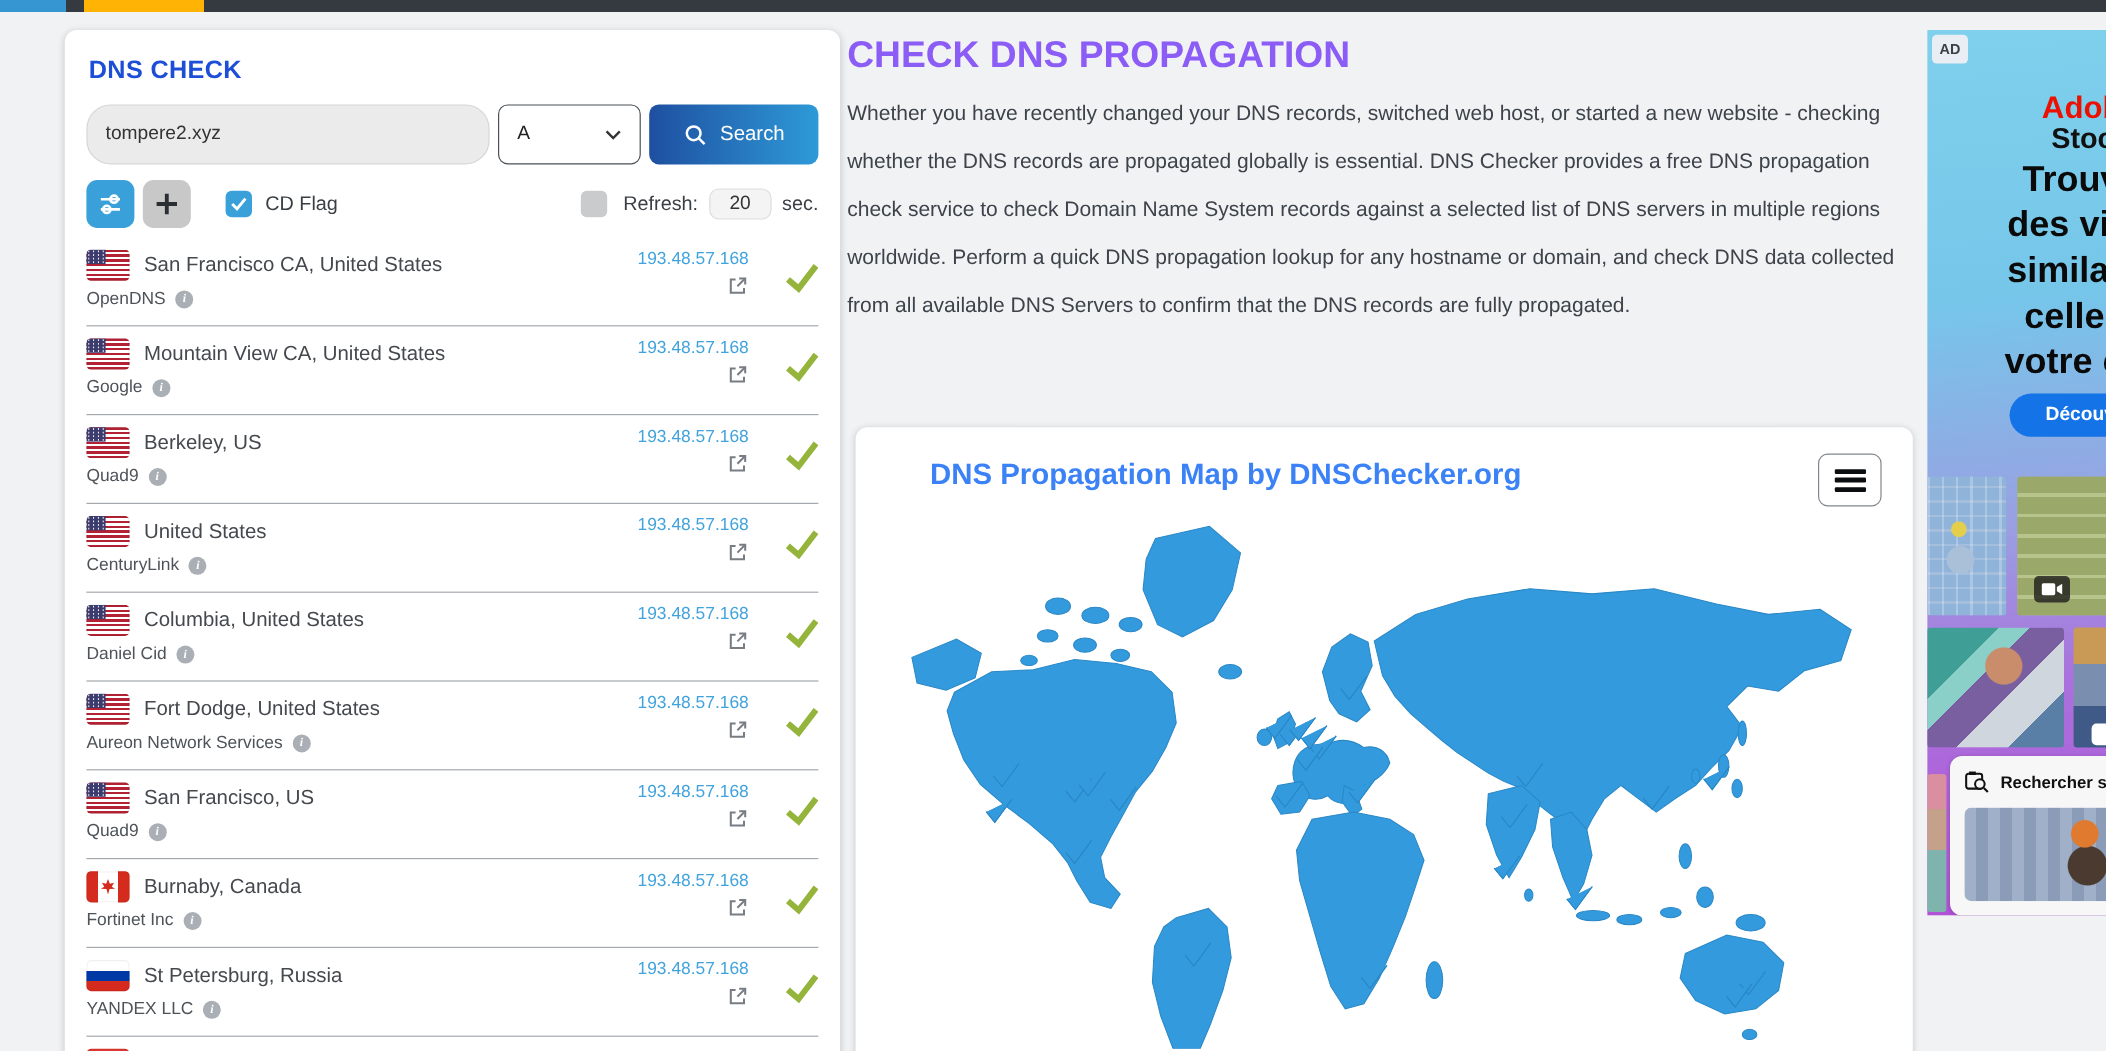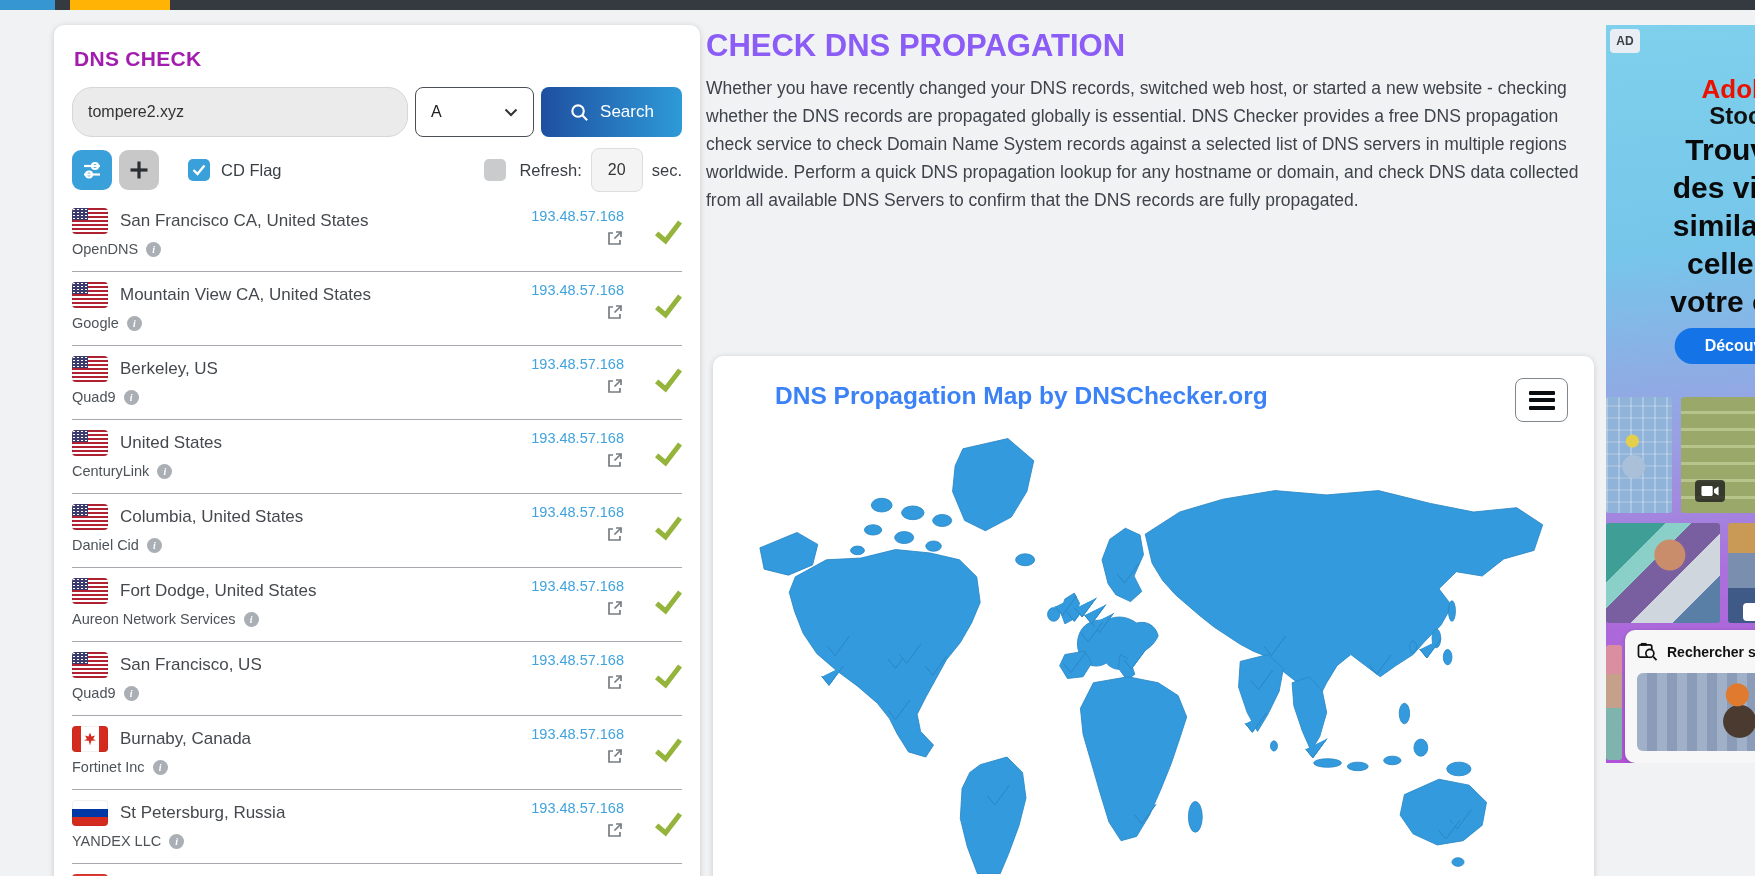--- a/index.html
+++ b/index.html
@@ -9,41 +9,41 @@
   
   .topbar{position:absolute;left:0;top:0;width:100%;height:10px;background:#343a40}
   .topbar .seg{position:absolute;top:0;height:100%}
   .seg-blue{left:0;width:55px;background:#3596d2}
   .seg-yellow{left:70px;width:100px;background:#ffb405}
 
   .card{background:#fff;border-radius:10px;box-shadow:0 1px 6px rgba(0,0,0,.16)}
 
   
   .dns-card{position:absolute;left:54px;top:25px;width:646px;height:990px;padding:20px 18px 0 18px;box-sizing:border-box}
-  .panel-title{margin:2px 0 16px 2px;font-size:21px;font-weight:bold;color:#a21caf;letter-spacing:.3px}
+  .panel-title{margin:2px 0 16px 2px;font-size:21px;font-weight:bold;color:#1d4ed8;letter-spacing:.3px}
   .search-row{display:flex;gap:7px;height:50px}
   .domain-input{flex:0 0 336px;background:#ebebeb;border:1px solid #d6d6d6;border-radius:20px;
        padding:0 15px;font-size:16px;color:#333;font-family:inherit;box-sizing:border-box;outline:none}
   .type-select{flex:0 0 119px;border:1px solid #4a5056;border-radius:8px;background:#fff;display:flex;
        align-items:center;justify-content:space-between;padding:0 15px;font-size:16px;color:#222;cursor:pointer;box-sizing:border-box}
   .search-btn{flex:1;background:linear-gradient(90deg,#1e4fa0,#2e9ad8);border:none;border-radius:8px;color:#fff;
        font-size:17px;font-family:inherit;display:flex;align-items:center;justify-content:center;gap:10px;cursor:pointer}
 
   .controls-row{margin-top:13px;display:flex;align-items:center;height:40px}
   .icon-btn{width:40px;height:40px;border-radius:9px;border:none;display:flex;align-items:center;justify-content:center;cursor:pointer;padding:0}
   .icon-btn.blue{background:#3aa0d9}
   .icon-btn.gray{background:#c8c8c8;margin-left:7px}
   .checkbox{width:22px;height:22px;border-radius:5px;display:flex;align-items:center;justify-content:center;cursor:pointer;flex:0 0 22px}
   .checkbox.blue{background:#3aa0d9;margin-left:29px}
   .checkbox.gray{background:#c9cbcd}
   .lbl{font-size:16.5px;color:#3a3f44}
   .cd-lbl{margin-left:11px}
   .spacer{flex:1}
   .refresh-lbl{margin-left:13px}
-  .refresh-input{width:52px;height:44px;margin-left:9px;background:#f4f4f4;border:1px solid #ddd;border-radius:8px;
+  .refresh-input{width:52px;height:26px;margin-left:9px;background:#f4f4f4;border:1px solid #ddd;border-radius:8px;
        text-align:center;font-size:16px;color:#333;font-family:inherit;box-sizing:border-box;outline:none}
   .unit-lbl{margin-left:9px}
 
   
   .server-list{margin-top:8px}
   .server-row{height:74px;border-bottom:1px solid #a5a9ad;position:relative;box-sizing:border-box}
   .srv-line1{display:flex;align-items:center;gap:12px;padding-top:10px}
   .srv-loc{font-size:17px;color:#45494e}
   .srv-line2{display:flex;align-items:center;gap:8px;margin-top:7px}
   .srv-prov{font-size:14.5px;color:#4d5358}
@@ -62,21 +62,21 @@
   .flag-ca{background:linear-gradient(90deg,#d52b1e 0 26%,#fff 26% 74%,#d52b1e 74%)}
   .flag-ca::before{content:"";position:absolute;left:50%;top:50%;width:13px;height:13px;transform:translate(-50%,-50%);background:#d52b1e;
        clip-path:polygon(50% 0%,62% 30%,88% 24%,74% 50%,96% 62%,60% 64%,50% 100%,40% 64%,4% 62%,26% 50%,12% 24%,38% 30%)}
   .flag-ru{background:linear-gradient(180deg,#fff 0 34%,#0039a6 34% 67%,#d52b1e 67%)}
   .flag-za{background:linear-gradient(180deg,#de3831 0 39%,#fff 39% 45%,#007a4d 45% 57%,#fff 57% 63%,#002395 63%)}
   .flag-za::before{content:"";position:absolute;inset:0;background:#ffb612;clip-path:polygon(0 8%,46% 50%,0 92%)}
   .flag-za::after{content:"";position:absolute;inset:0;background:#000;clip-path:polygon(0 20%,34% 50%,0 80%)}
 
   
   .page-heading{position:absolute;left:706px;top:28px;margin:0;font-size:31px;font-weight:bold;color:#8b5cf6}
-  .page-desc{position:absolute;left:706px;top:74px;width:894px;margin:0;font-size:17.5px;line-height:28px;color:#3d434a}
+  .page-desc{position:absolute;left:706px;top:74px;width:894px;margin:0;font-size:17.5px;line-height:40px;color:#3d434a}
 
   
   .map-card{position:absolute;left:713px;top:356px;width:881px;height:900px}
   .map-title{position:absolute;left:62px;top:26px;margin:0;font-size:24.5px;font-weight:600;color:#3b82f6}
   .burger{position:absolute;right:26px;top:22px;width:53px;height:44px;background:#fff;border:1px solid #80878d;
        border-radius:8px;display:flex;align-items:center;justify-content:center;cursor:pointer;padding:0}
   .bars i{display:block;width:26px;height:4px;background:#0b0e11;margin:3.5px 0;border-radius:1px}
   .world{position:absolute;left:8px;top:74px;width:864px;height:444px}
   .world path,.world ellipse{fill:#339bdd;stroke:#2a87c6;stroke-width:1}
   .marker-dark{fill:none;stroke:#5f7a22;stroke-width:7.5;stroke-linecap:square;stroke-linejoin:miter}

